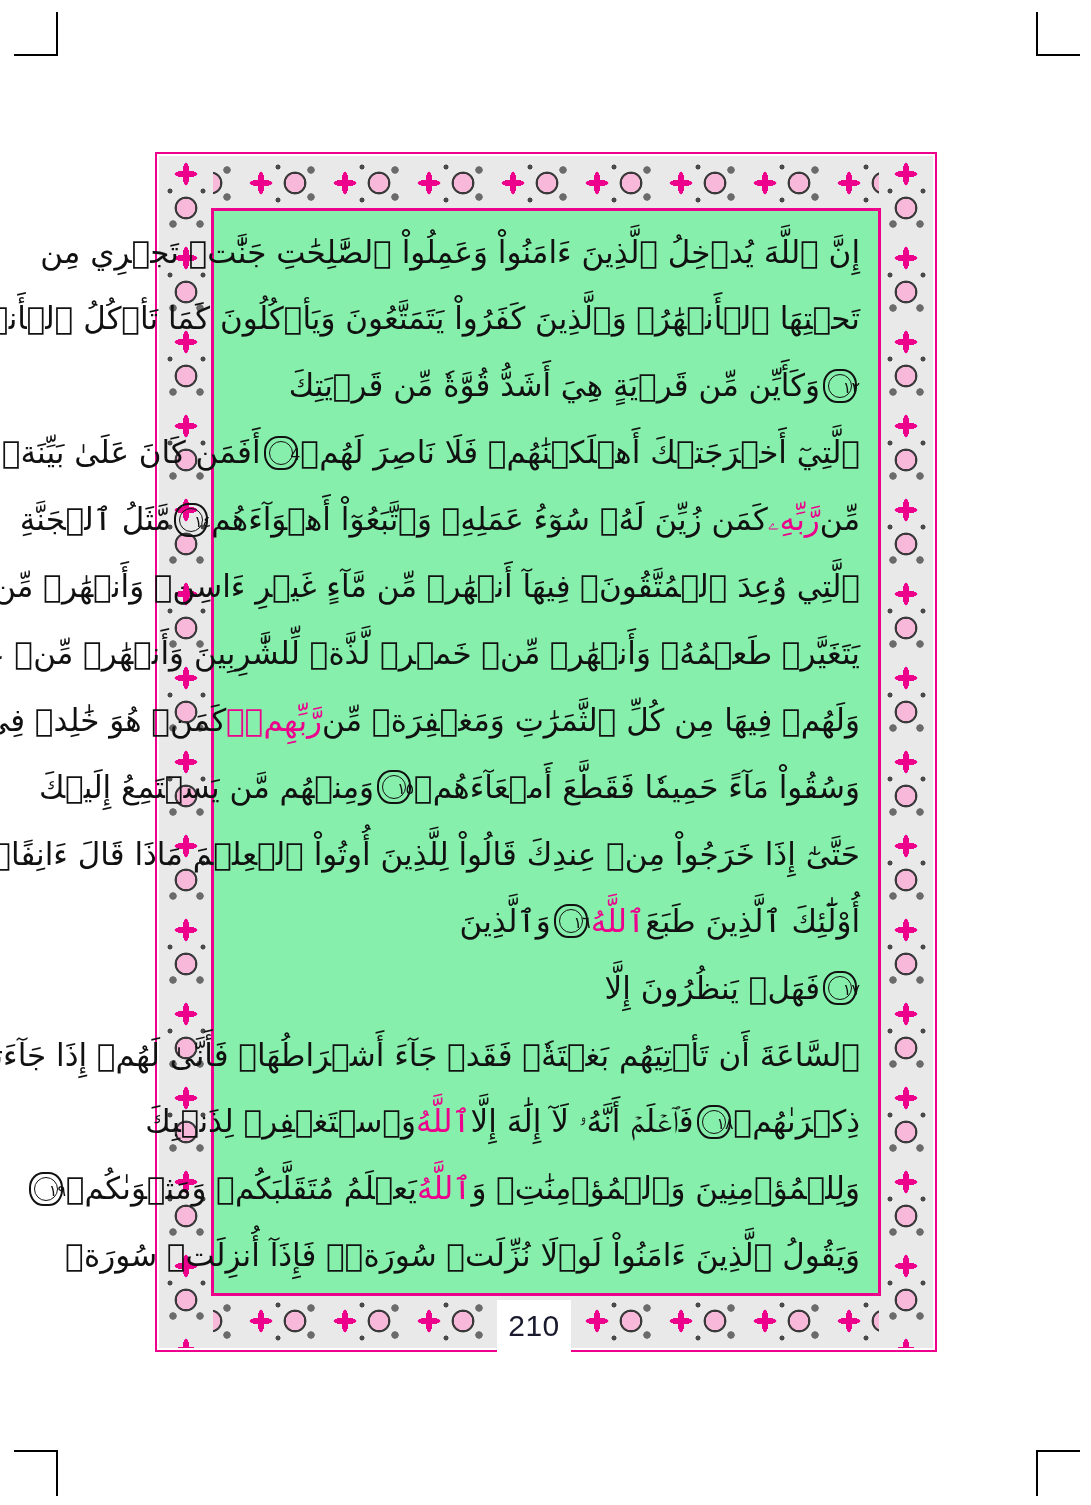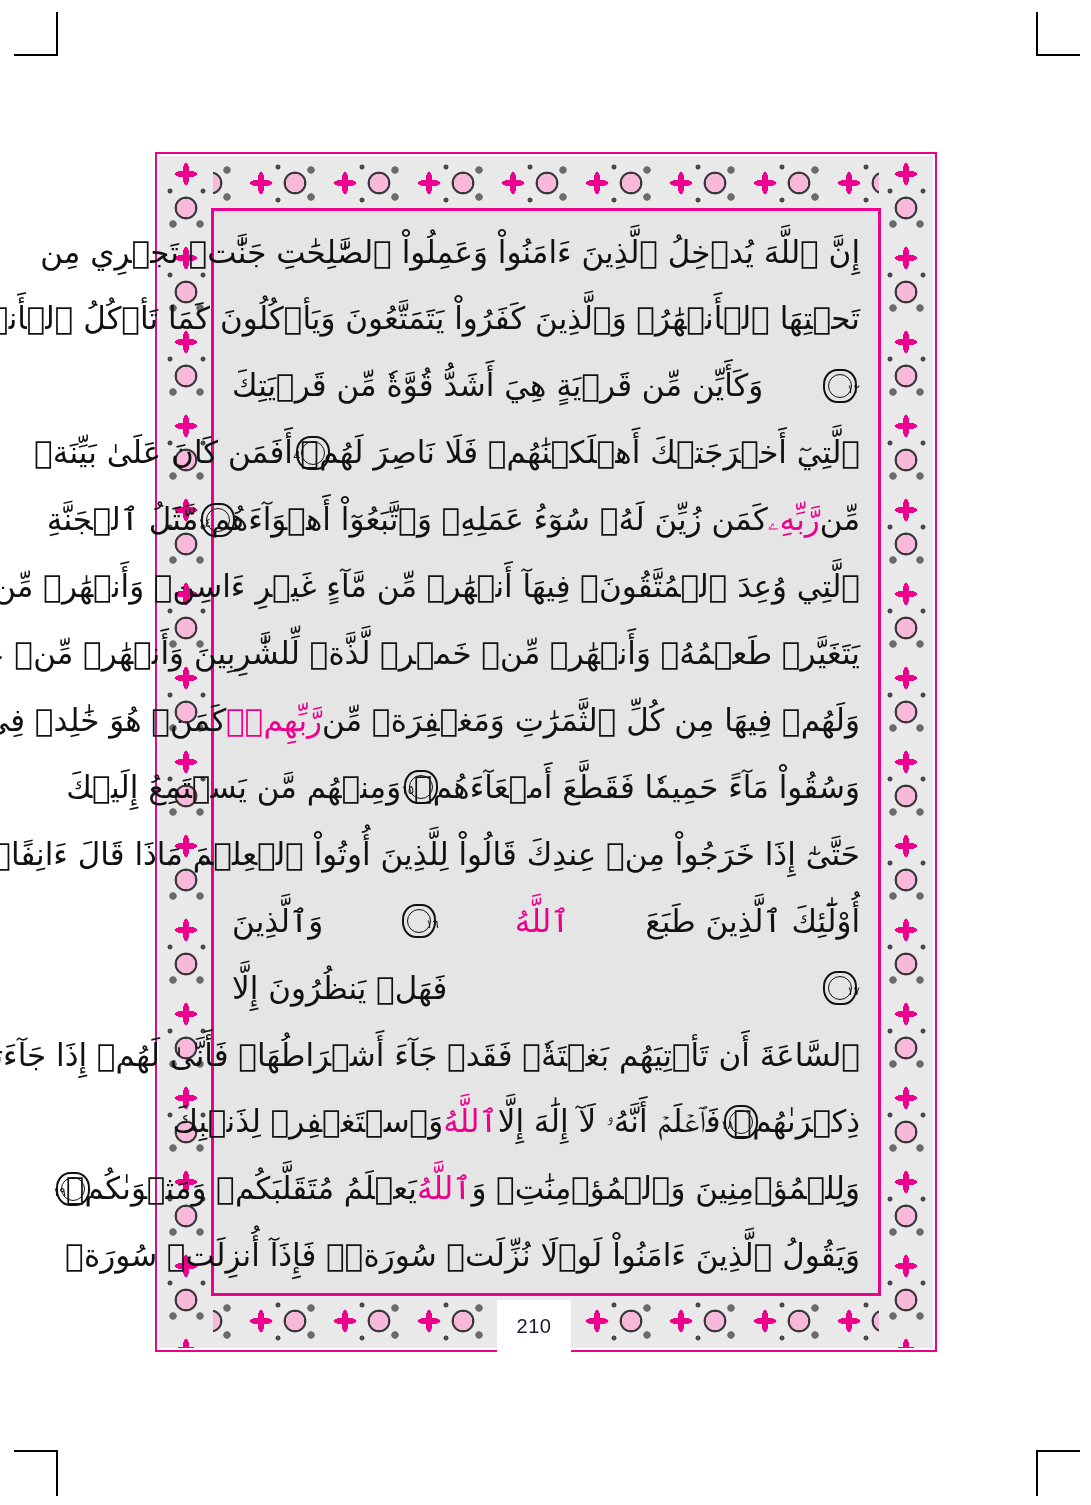--- a/index.html
+++ b/index.html
@@ -101,26 +101,27 @@
   .rule-left-in   { left: 54px;  top: 54px;    width: 3px;  bottom: 54px; }
   .rule-right-in  { right: 54px; top: 54px;    width: 3px;  bottom: 54px; }
 
   
   .text-area {
     position: absolute;
     left: 57px;
     top: 57px;
     right: 57px;
     bottom: 57px;
-    background: #e5e5e5;
+    background: #86efac;
     box-sizing: border-box;
     padding: 8px 18px 4px 18px;
     display: flex;
     flex-direction: column;
     justify-content: space-between;
+    align-items: flex-end;
   }
 
   .quran-line {
     direction: rtl;
     unicode-bidi: bidi-override;
     text-align: justify;
     text-align-last: justify;
     font-family: "DejaVu Sans", sans-serif;
     font-size: 31px;
     line-height: 1.0;
@@ -168,39 +169,39 @@
     left: 8px; top: 8px;
     width: 24px; height: 24px;
     box-sizing: border-box;
     border: 1.5px solid #111;
     border-radius: 50%;
   }
   .ayah-num {
     position: relative;
     z-index: 2;
     font-family: "DejaVu Sans", sans-serif;
-    font-size: 12px;
+    font-size: 16px;
   }
 
   
   .page-number-slot {
     position: absolute;
     left: 497px;
     top: 1300px;
     width: 74px;
     height: 52px;
     background: #ffffff;
     display: flex;
     align-items: center;
     justify-content: center;
     z-index: 5;
   }
   .page-number {
     font-family: "Liberation Sans", sans-serif;
-    font-size: 20px;
+    font-size: 30px;
     color: #1a1a2e;
     letter-spacing: 0.5px;
   }
 </style>
 </head>
 <body>
 
 <div class="crop-mark cm-tl-v"></div>
 <div class="crop-mark cm-tl-h"></div>
 <div class="crop-mark cm-tr-v"></div>

